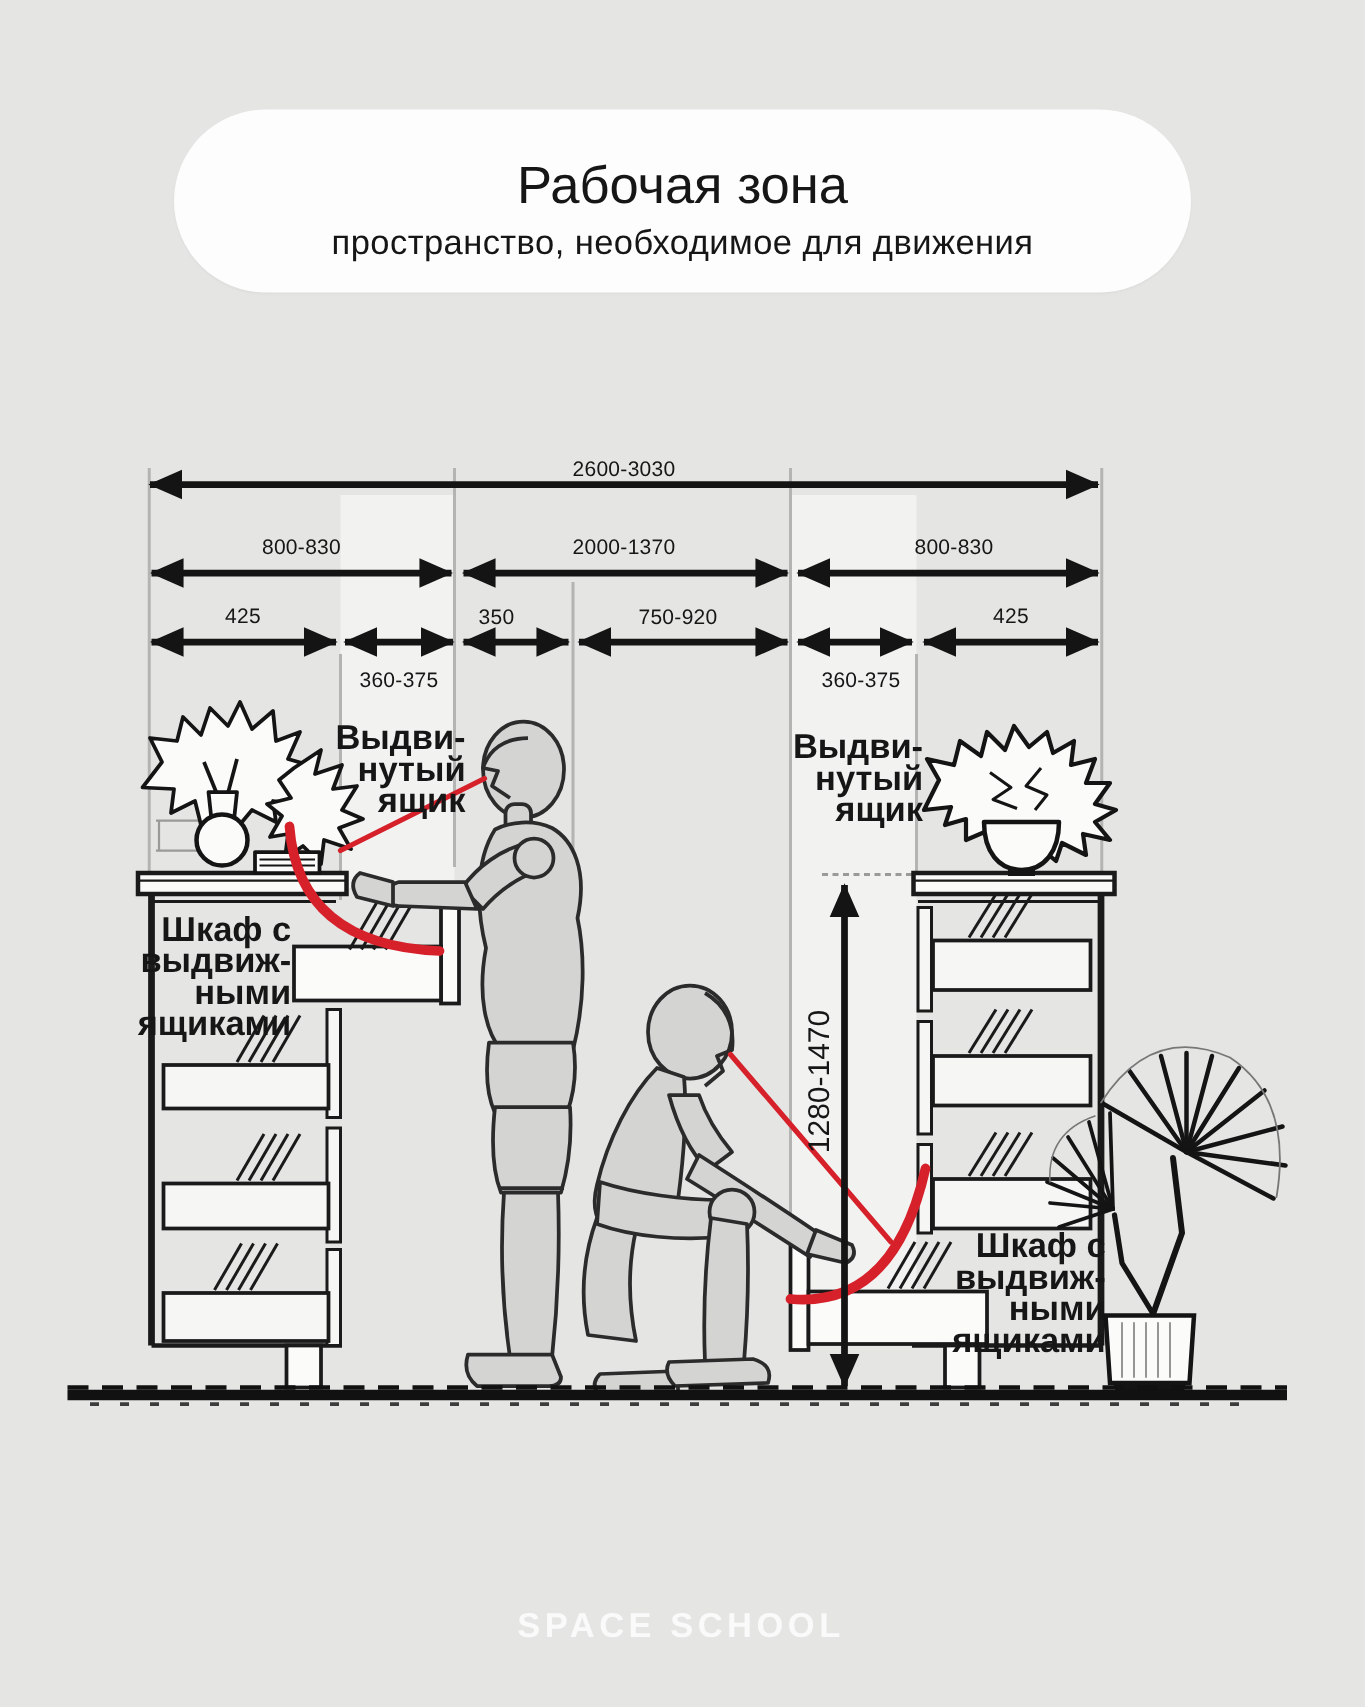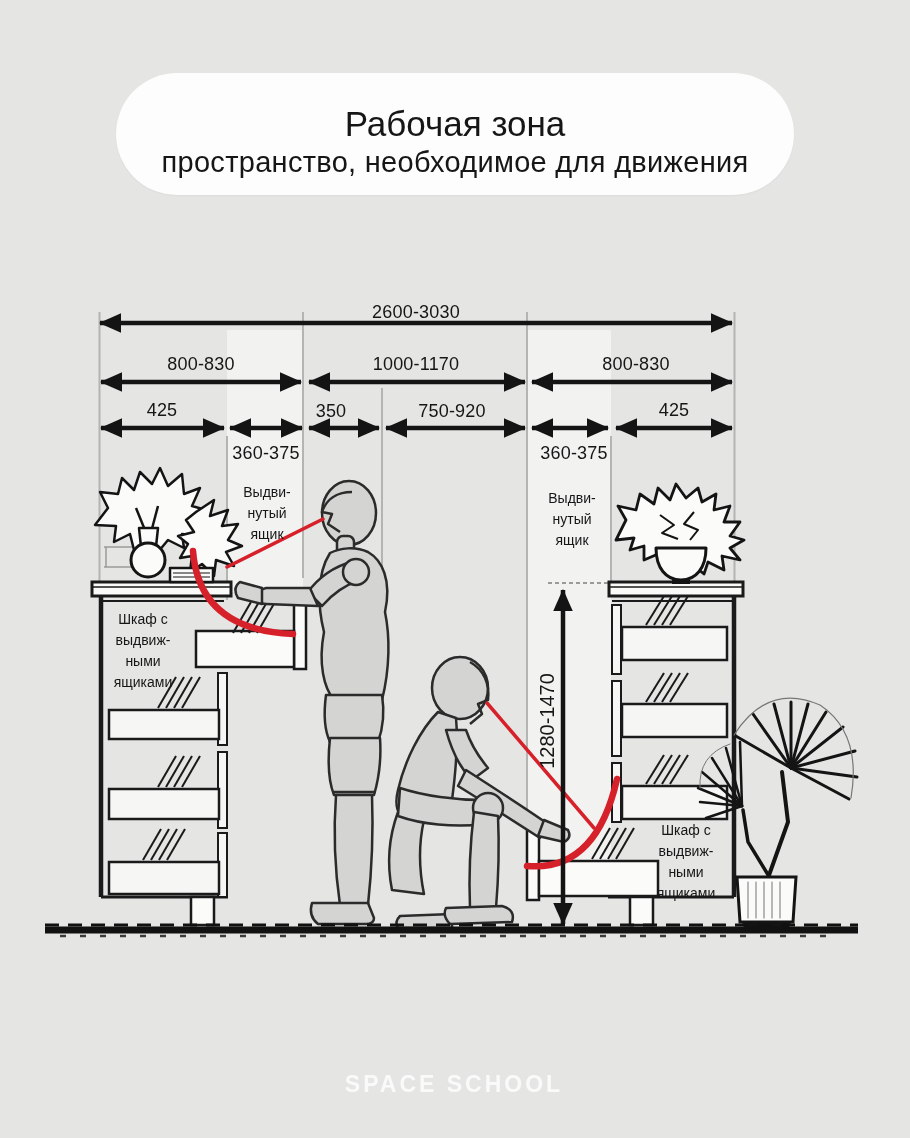--- a/index.html
+++ b/index.html
@@ -1,26 +1,26 @@
 <!DOCTYPE html>
 <html><head>
 <meta charset="utf-8">
 <style>
   html,body{margin:0;padding:0;}
   body{width:910px;height:1138px;background:#e5e5e3;font-family:"Liberation Sans",sans-serif;overflow:hidden;}
   #stage{position:relative;width:816px;height:1138px;background:#e5e5e3;padding-left:28px;}
   #art{position:absolute;left:0;top:0;}
   .txt{position:absolute;transform:translate(-50%,-50%);color:#161616;white-space:nowrap;}
-  .dim{font-size:18px;font-weight:500;letter-spacing:0.2px;}
+  .dim{font-size:14px;font-weight:500;letter-spacing:0.2px;}
   .dim-rot{font-size:20px;font-weight:500;transform:translate(-50%,-50%) rotate(-90deg);}
-  .ann{font-size:14px;line-height:21px;text-align:center;font-weight:400;}
+  .ann{font-size:23px;line-height:21px;text-align:right;font-weight:700;}
   .ann div{white-space:nowrap;}
   .pill{position:absolute;left:116px;top:73px;width:678px;height:122px;background:#fdfdfd;border-radius:61px;box-shadow:0 1px 2px rgba(0,0,0,0.04);}
   .title{font-size:35px;font-weight:500;}
-  .subtitle{font-size:29px;font-weight:400;letter-spacing:0.3px;text-align:right;}
+  .subtitle{font-size:23px;font-weight:400;letter-spacing:0.3px;text-align:right;}
   .brand{font-size:23px;font-weight:700;letter-spacing:3px;color:#fafafa;}
 </style>
 </head>
 <body>
 
 <div id="stage">
 
   <svg id="art" width="910" height="1138" viewBox="0 0 910 1138">
     <defs>
       <marker id="ah" viewBox="0 0 10 10" refX="9.5" refY="5" markerWidth="5" markerHeight="5" orient="auto-start-reverse">
@@ -244,21 +244,21 @@
     </g>
   </svg>
 
   <div class="pill"></div>
   <div class="txt title" style="left:455px;top:124px;">Рабочая зона</div>
   <div class="txt subtitle" style="left:455px;top:162px;">пространство, необходимое для движения</div>
 
   <div class="txt dim" style="left:416px;top:312px;">2600-3030</div>
 
   <div class="txt dim" style="left:201px;top:364px;">800-830</div>
-  <div class="txt dim" style="left:416px;top:364px;">1000-1170</div>
+  <div class="txt dim" style="left:416px;top:364px;">2000-1370</div>
   <div class="txt dim" style="left:636px;top:364px;">800-830</div>
 
   <div class="txt dim" style="left:162px;top:410px;">425</div>
   <div class="txt dim" style="left:331px;top:411px;">350</div>
   <div class="txt dim" style="left:452px;top:411px;">750-920</div>
   <div class="txt dim" style="left:674px;top:410px;">425</div>
 
   <div class="txt dim" style="left:266px;top:453px;">360-375</div>
   <div class="txt dim" style="left:574px;top:453px;">360-375</div>
 

